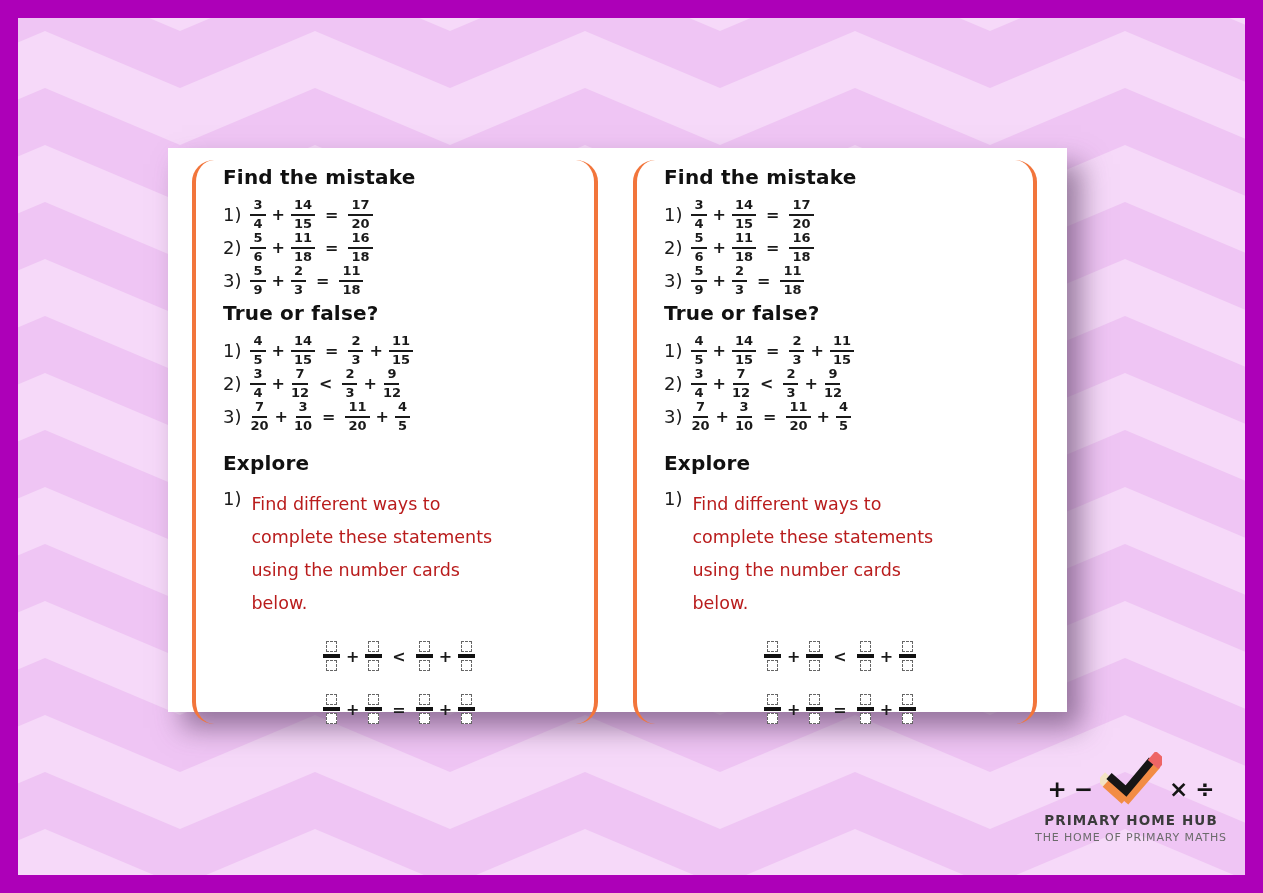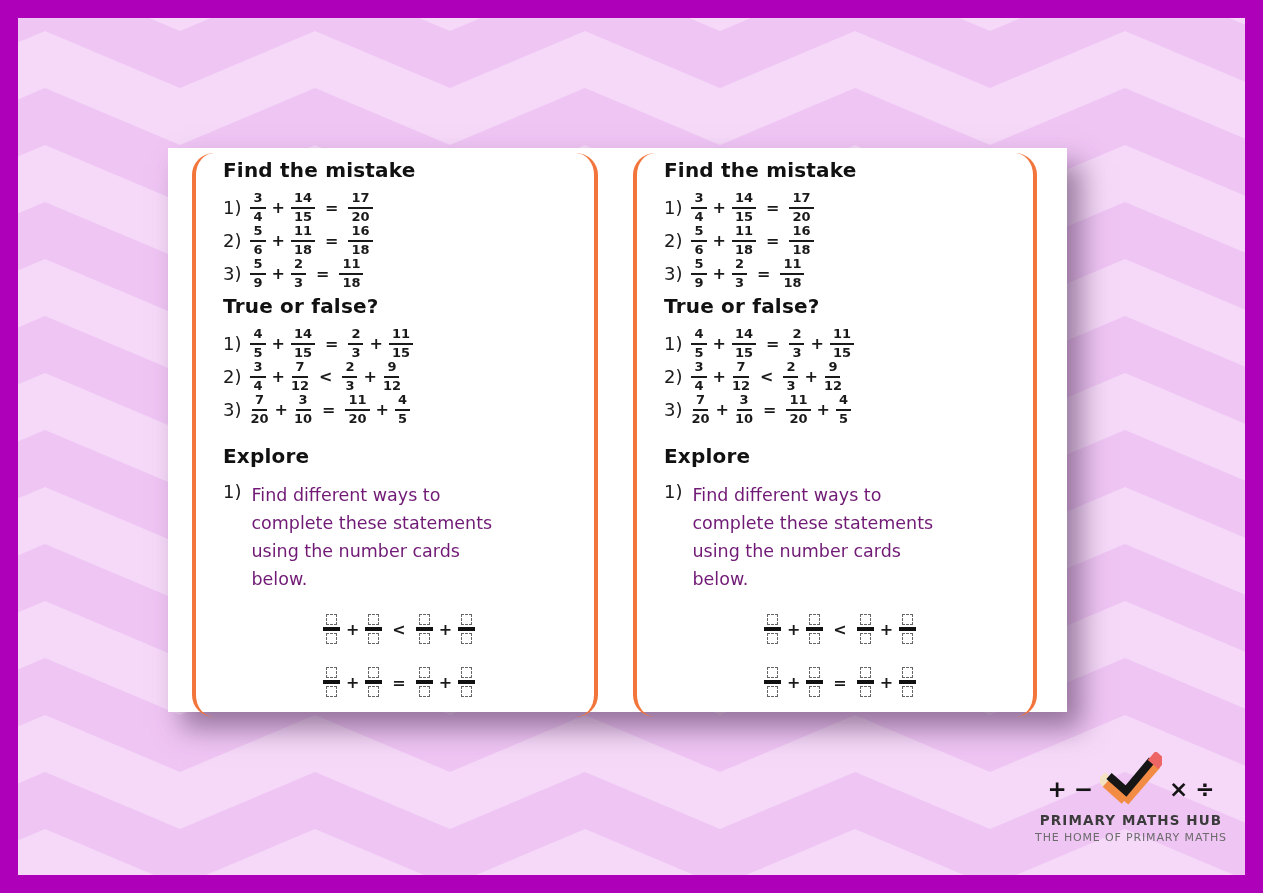--- a/index.html
+++ b/index.html
@@ -10,39 +10,39 @@
     font-family:"DejaVu Sans","Liberation Sans",sans-serif;
   }
   .chev{position:absolute;inset:0;z-index:0;}
   .frame{position:absolute;inset:0;border:18px solid #ad00b8;z-index:6;pointer-events:none;}
   .sheet{
     position:absolute;left:168px;top:148px;width:899px;height:564px;
     background:#ffffff;z-index:2;
     box-shadow:14px 16px 26px rgba(88,60,96,.6);
   }
   .panel{
-    position:absolute;top:5px;height:100%;box-sizing:border-box;
+    position:absolute;top:12px;height:100%;box-sizing:border-box;
     border-left:4px solid var(--accent);border-right:4px solid var(--accent);border-radius:22px;
   }
   .panel-a{left:24px;width:406px;}
   .panel-b{left:465px;width:404px;}
   .panel-inner{padding:5px 0 0 27px;}
   .heading{font-size:20px;font-weight:bold;color:#111;margin:0 0 9px 0;letter-spacing:.2px;}
   .mt-tf{margin-top:4px;}
   .mt-ex{margin-top:18px;}
   .eqrow{display:flex;align-items:center;height:33px;color:#1a1a1a;}
   .eqlabel{font-size:18px;margin-right:9px;color:#1a1a1a;}
   .frac{display:inline-flex;flex-direction:column;align-items:center;font-size:13px;font-weight:bold;line-height:1.12;color:#1a1a1a;}
   .fn{border-bottom:2px solid #1a1a1a;padding:0 3px 1px;}
   .fd{padding-top:1px;}
   .op{font-size:16px;font-weight:bold;margin:0 6px;color:#1a1a1a;}
   .op.rel{margin:0 10px;}
   .explore-item{display:flex;margin-top:13px;}
   .ex-label{font-size:18px;margin-right:10px;color:#1a1a1a;}
-  .ex-text{font-size:17.5px;line-height:28px;margin:0;width:255px;color:#701a75;}
+  .ex-text{font-size:17.5px;line-height:33px;margin:0;width:255px;color:#b91c1c;}
   .cardgroup{margin-top:17px;display:flex;flex-direction:column;gap:15px;align-items:center;width:352px;}
   .cardrow{height:38px;}
   .bfrac{display:inline-flex;flex-direction:column;align-items:center;}
   .pbox{width:11px;height:11px;border:1.6px dashed #666;background:#fff;box-sizing:border-box;}
   .pbar{width:17px;height:3.5px;background:#111;margin:2px 0;}
   .logo{position:absolute;left:1038px;top:750px;width:186px;z-index:3;display:flex;flex-direction:column;align-items:center;}
   .logo-row{display:flex;align-items:flex-end;justify-content:center;gap:7px;height:60px;}
   .sym{font-size:23px;font-weight:bold;color:#141414;line-height:1;margin-bottom:9px;}
   .mark{width:62px;height:58px;}
   .logo-title{font-size:13.5px;font-weight:bold;color:#3b3b3b;letter-spacing:1.1px;margin-top:2px;white-space:nowrap;}
@@ -448,18 +448,18 @@
         <path d="M7,29 L26,46" stroke="#f28c44" stroke-width="13" fill="none"></path>
         <path d="M23,47 L55,10" stroke="#f28c44" stroke-width="14" fill="none"></path>
         <path d="M9,23 L26,38 L52,7" fill="none" stroke="#161616" stroke-width="8"></path>
         <g transform="rotate(-49 57 7)">
             <rect x="51" y="0" width="12" height="14" fill="#ee6565"></rect>
           </g>
       </svg>
       <span class="sym">×</span>
       <span class="sym">÷</span>
     </div>
-    <div class="logo-title">PRIMARY MATHS HUB</div>
+    <div class="logo-title">PRIMARY HOME HUB</div>
     <div class="logo-tag">THE HOME OF PRIMARY MATHS</div>
   </div>
 
   <div class="frame" style="border-color: rgb(173, 0, 184);"></div>
 </div>
 
 </body></html>

